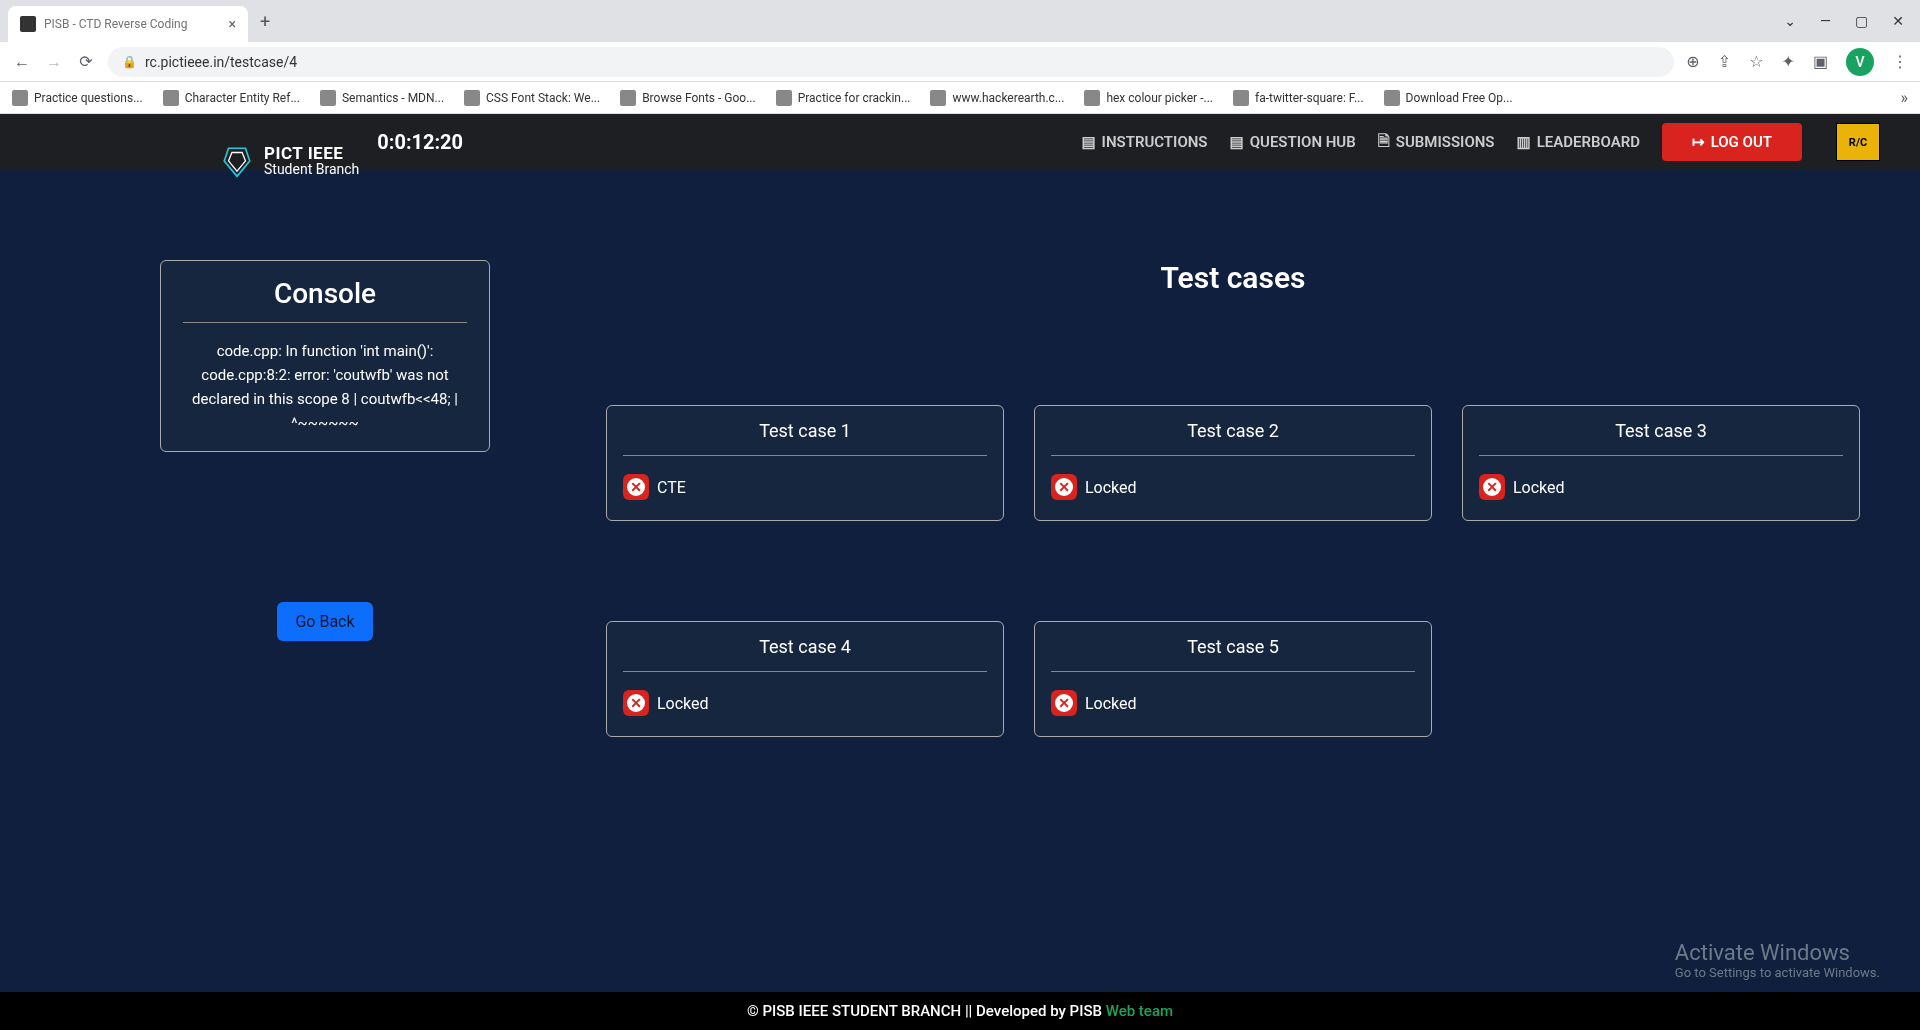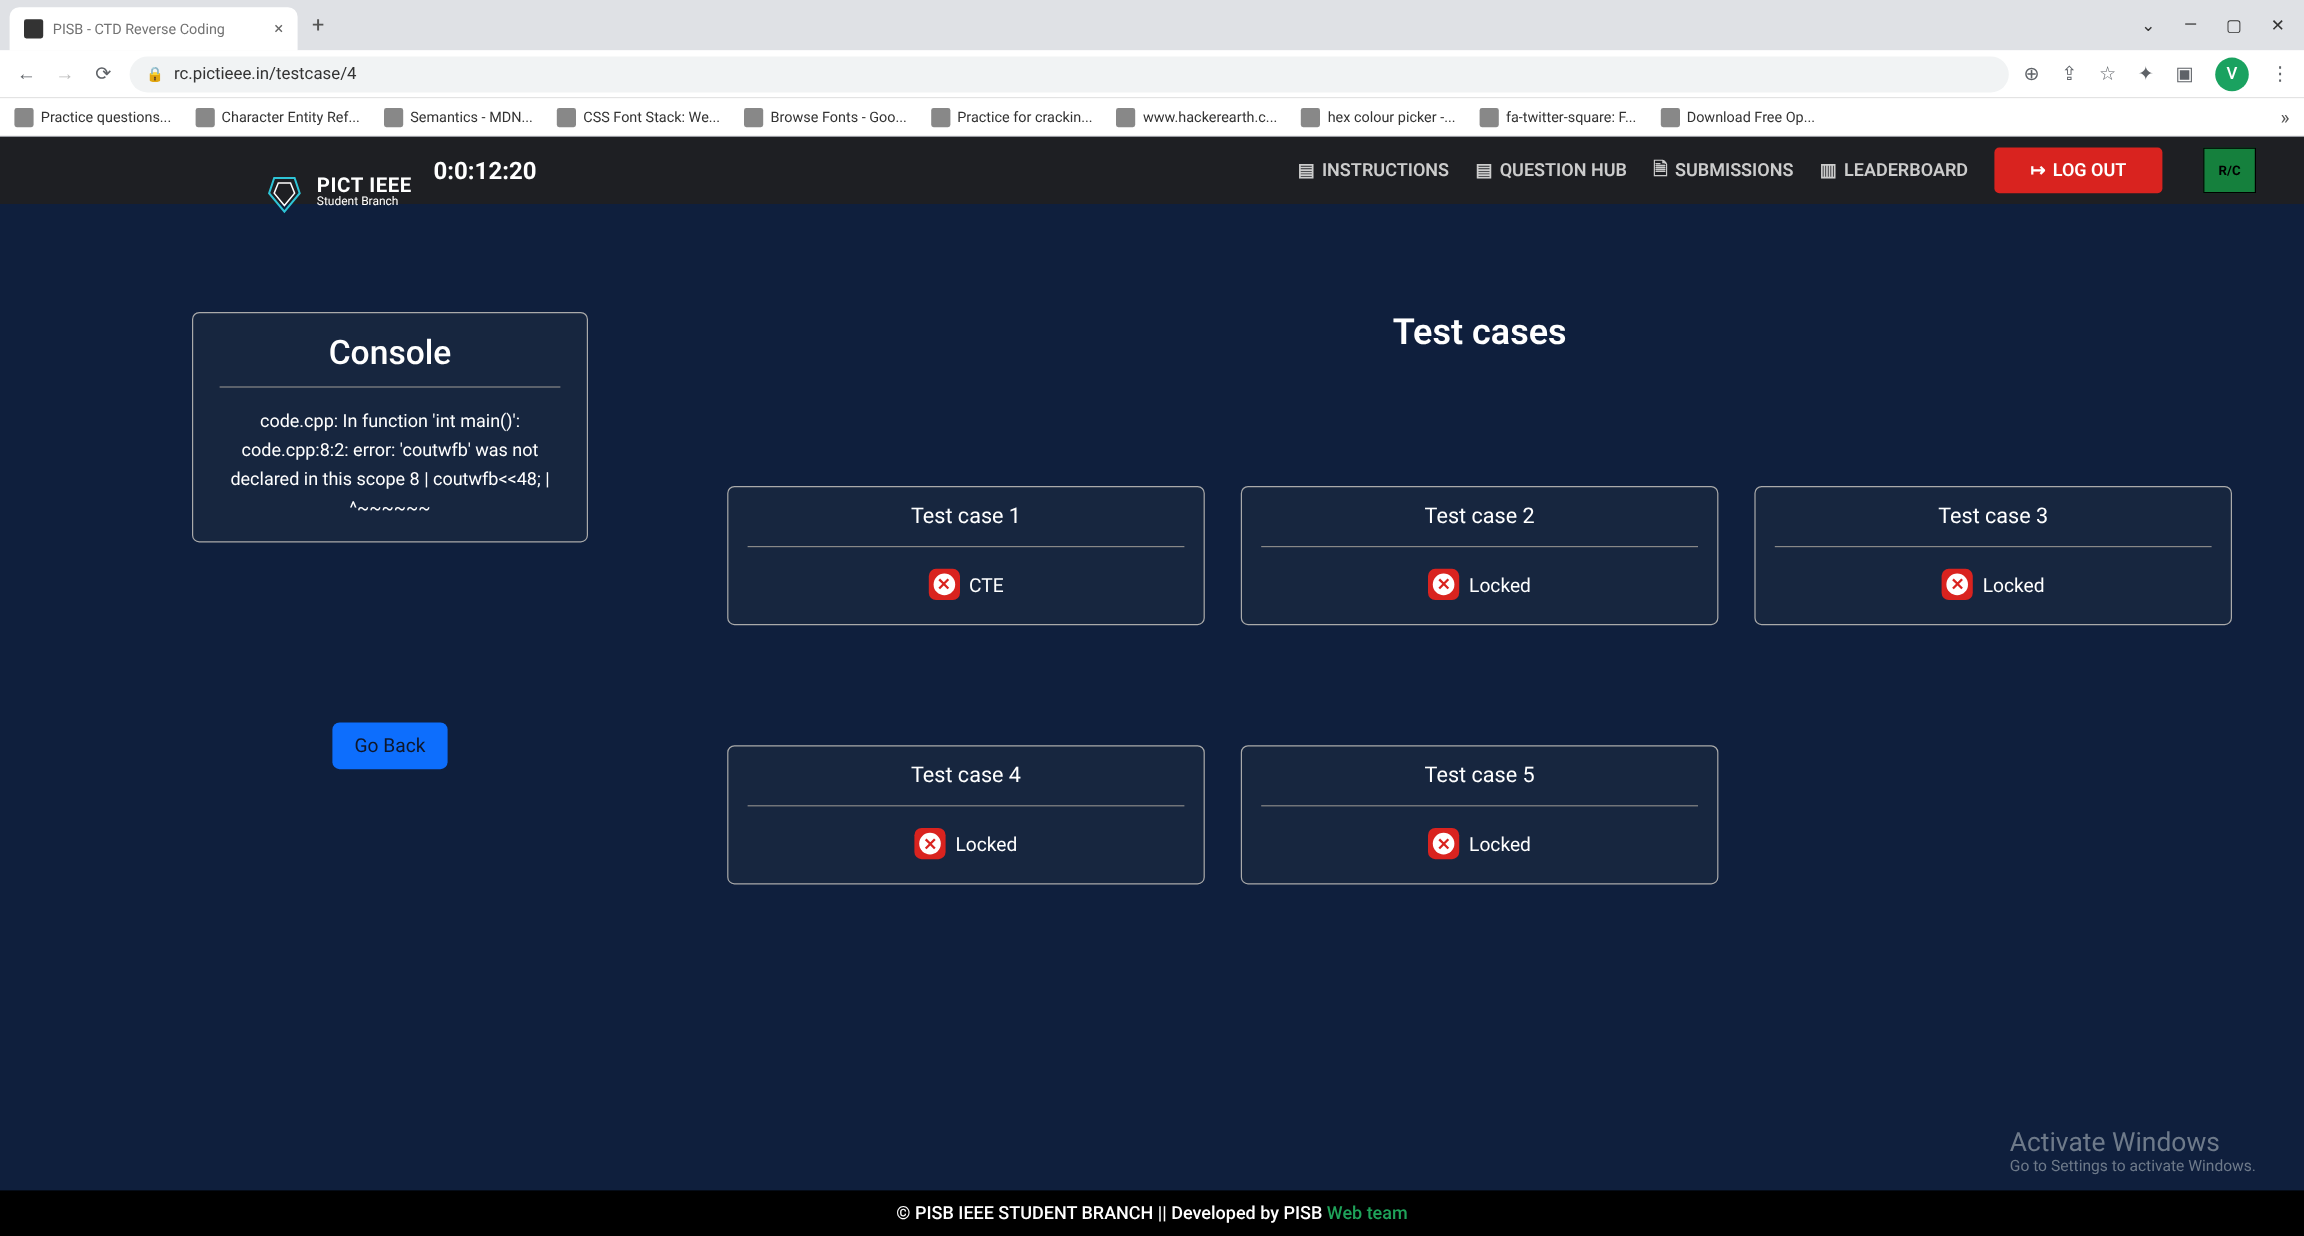--- a/index.html
+++ b/index.html
@@ -28,42 +28,42 @@
 .bm-ico { width: 16px; height: 16px; background: #888; border-radius: 2px; display: inline-block; }
 .bm-chev { margin-left: auto; color: #555; font-size: 16px; }
 
 
 .app { background: #0f1f3d; height: calc(1030px - 42px - 40px - 32px); position: relative; }
 .navbar { background: #1e1f23; height: 56px; display: flex; align-items: center; padding: 0 40px 0 220px; }
 .brand { display: flex; align-items: center; gap: 10px; margin-top: 37px; }
 .brand-logo { width: 34px; height: 34px; }
 .brand-text { color: #fff; line-height: 1; }
 .brand-main { font-weight: 700; font-size: 17px; letter-spacing: 0.5px; }
-.brand-sub { font-size: 10px; }
+.brand-sub { font-size: 14px; }
 .timer { color: #fff; font-weight: 700; font-size: 20px; margin-left: 18px; }
 .nav-links { margin-left: auto; display: flex; gap: 22px; align-items: center; }
 .nav-link { color: #ccc; font-weight: 600; font-size: 15px; display: flex; align-items: center; gap: 6px; cursor: pointer; }
 .logout-btn { background: #d9231f; color: #fff; padding: 10px 30px; border: none; border-radius: 4px; font-weight: 600; font-size: 15px; cursor: pointer; display: flex; align-items: center; gap: 6px; }
-.rc-logo { width: 44px; height: 38px; background: #15803d; color: #000; display: flex; align-items: center; justify-content: center; font-weight: 700; font-size: 11px; border: 1px solid #000; margin-left: 12px; }
+.rc-logo { width: 44px; height: 38px; background: #eab308; color: #000; display: flex; align-items: center; justify-content: center; font-weight: 700; font-size: 11px; border: 1px solid #000; margin-left: 12px; }
 
 .content { display: flex; padding: 90px 60px 0 160px; gap: 116px; }
 .left-col { width: 330px; }
 .console-box { border: 1px solid #aaa; border-radius: 6px; padding: 16px 22px; color: #fff; background: #17263f; }
 .console-title { font-size: 28px; font-weight: 500; text-align: center; }
 .console-hr { border: none; border-top: 1px solid #888; margin: 12px 0 16px; }
 .console-body { font-size: 15px; text-align: center; line-height: 1.6; max-height: 110px; overflow: hidden; }
 .go-back { background: #0d6efd; color: #0f172a; border: none; padding: 10px 18px; border-radius: 6px; font-size: 16px; cursor: pointer; margin: 150px auto 0; display: block; }
 
 .right-col { flex: 1; }
 .tc-title { color: #fff; font-size: 30px; font-weight: 600; text-align: center; }
 .tc-grid { display: grid; grid-template-columns: repeat(3, 1fr); gap: 30px; margin-top: 110px; row-gap: 100px; }
 .tc-card { border: 1px solid #aaa; border-radius: 6px; padding: 14px 16px 20px; background: #17263f; color: #fff; }
 .tc-name { text-align: center; font-size: 18px; }
 .tc-hr { border: none; border-top: 1px solid #888; margin: 14px 0 18px; }
-.tc-status { display: flex; align-items: center; justify-content: center; gap: 8px; font-size: 16px; }
+.tc-status { display: flex; align-items: center; justify-content: flex-start; gap: 8px; font-size: 16px; }
 .status-ico { width: 26px; height: 26px; background: #d9231f; border-radius: 6px; position: relative; display: inline-flex; align-items: center; justify-content: center; }
 .status-ico::before { content: "✕"; color: #fff; font-weight: 700; font-size: 14px; background: #fff; color: #d9231f; border-radius: 50%; width: 18px; height: 18px; display: flex; align-items: center; justify-content: center; }
 
 .footer { position: absolute; bottom: 0; left: 0; right: 0; background: #000; color: #fff; text-align: center; padding: 10px 0; font-size: 15px; font-weight: 500; }
 .footer a { color: #1fa35a; text-decoration: none; }
 
 .watermark { position: absolute; right: 40px; bottom: 50px; color: #6e7a8a; }
 .watermark .wm-title { font-size: 22px; font-weight: 400; }
 .watermark .wm-sub { font-size: 13px; }
 </style>

